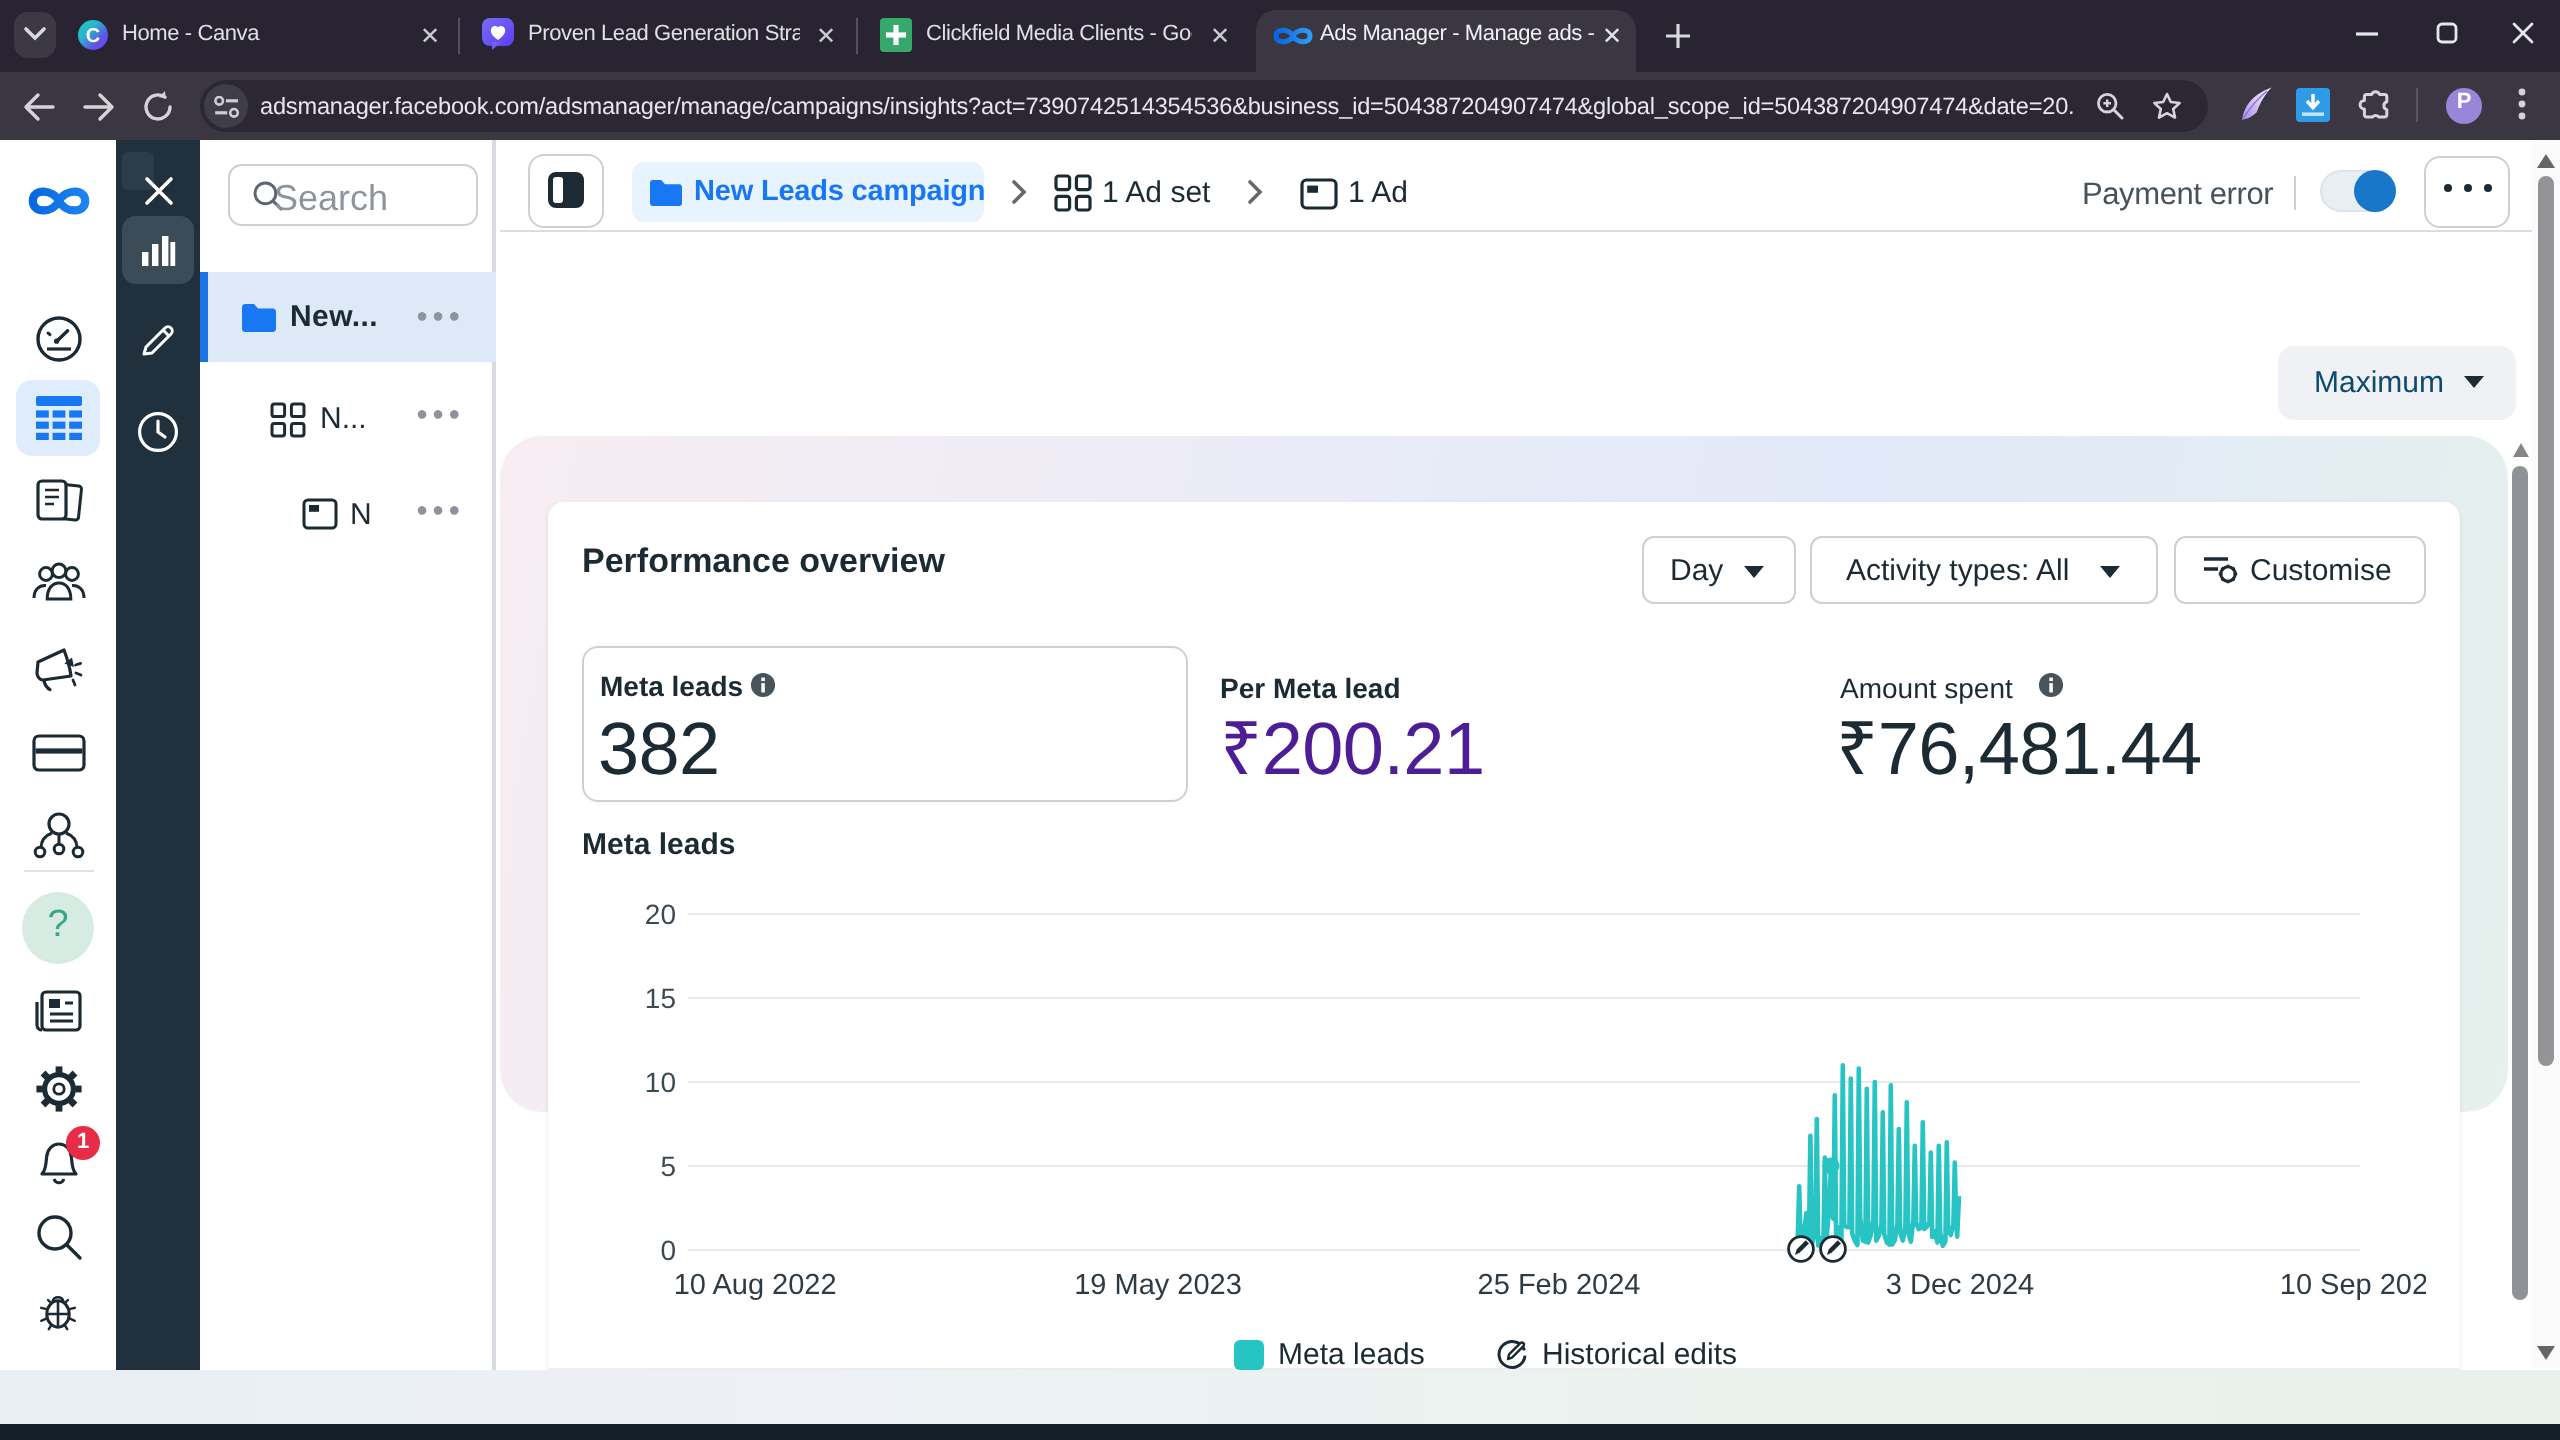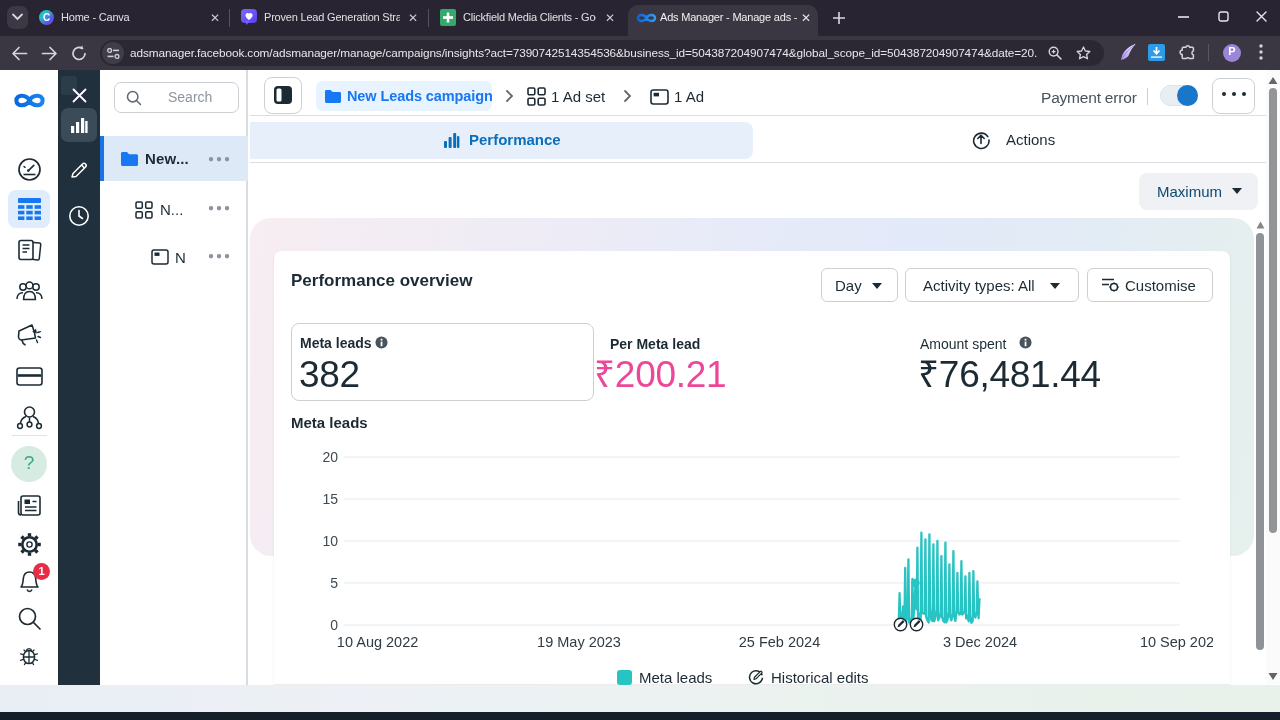--- a/index.html
+++ b/index.html
@@ -307,21 +307,21 @@
       <circle cx="11" cy="11" r="9.2" fill="none" stroke="#fff" stroke-width="1.6"></circle>
       <path d="M11 5.5 V11 L14.5 13.5" fill="none" stroke="#fff" stroke-width="1.6" stroke-linecap="round"></path>
     </svg>
   </div>
   <div id="panel">
     <div class="abs" style="left:14px;top:12px;width:125px;height:31px;border:1px solid #ccd0d5;border-radius:7px;background:#fff;"></div>
     <svg class="abs" style="left:26px;top:20px;" width="16" height="16" viewBox="0 0 16 16">
       <circle cx="6.7" cy="6.7" r="5.2" fill="none" stroke="#5f6673" stroke-width="1.5"></circle>
       <path d="M10.7 10.7 L14.5 14.5" stroke="#5f6673" stroke-width="1.5" stroke-linecap="round"></path>
     </svg>
-    <div class="abs" style="left:68px;top:19px;font-size:14px;color:#8e949e;">Search</div>
+    <div class="abs" style="left:37px;top:19px;font-size:18px;color:#8e949e;">Search</div>
 
     <div class="abs" style="left:0;top:66px;width:148px;height:45px;background:#dde9f6;"></div>
     <div class="abs" style="left:0;top:66px;width:4px;height:45px;background:#1b74e4;"></div>
     <svg class="abs" style="left:20px;top:81px;" width="19" height="16" viewBox="0 0 19 16">
       <path d="M1 2.5 C1 1.7 1.7 1 2.5 1 H7 L9 3.2 H16.5 C17.3 3.2 18 3.9 18 4.7 V13.5 C18 14.3 17.3 15 16.5 15 H2.5 C1.7 15 1 14.3 1 13.5 Z" fill="#1877f2"></path>
     </svg>
     <div class="abs" style="left:45px;top:80px;font-size:15px;font-weight:bold;color:#1c2b33;letter-spacing:0.2px;">New...</div>
     <div class="abs" style="left:108px;top:83px;font-size:10px;color:#8c939e;letter-spacing:2px;">●●●</div>
 
     <svg class="abs" style="left:35px;top:131px;" width="18" height="18" viewBox="0 0 18 18">
@@ -380,37 +380,20 @@
       <div class="abs" style="left:791px;top:19px;font-size:15.5px;letter-spacing:-0.2px;color:#46525c;text-align:center;">Payment error</div>
       <div class="abs" style="left:897px;top:18px;width:1px;height:17px;background:#ccd0d5;"></div>
       <div class="abs" style="left:910px;top:15px;width:38px;height:21px;border-radius:11px;background:#e9eef3;border:1px solid #dde3e9;"></div>
       <div class="abs" style="left:927px;top:15px;width:21px;height:21px;border-radius:50%;background:#1877c9;"></div>
       <div class="abs" style="left:962px;top:8px;width:43px;height:36px;border:1px solid #ccd0d5;border-radius:8px;background:#fff;"></div>
       <svg class="abs" style="left:971px;top:21px;" width="26" height="6" viewBox="0 0 26 6">
           <circle cx="3" cy="3" r="2" fill="#1c2b33"></circle>
           <circle cx="13" cy="3" r="2" fill="#1c2b33"></circle>
           <circle cx="23" cy="3" r="2" fill="#1c2b33"></circle>
         </svg>
-    </div>
-    <div id="mtabs">
-      <div class="abs" style="left:0;top:5px;width:503px;height:37px;background:#e7f0fa;border-radius:0 8px 8px 0;"></div>
-      <svg class="abs" style="left:193px;top:15px;" width="17" height="17" viewBox="0 0 17 17">
-        <g fill="#0a6ebd">
-        <rect x="1" y="9" width="3" height="7" rx="1"></rect>
-            <rect x="5.6" y="5" width="3" height="11" rx="1"></rect>
-            <rect x="10.2" y="1" width="3" height="15" rx="1"></rect>
-            <rect x="14" y="4" width="2.4" height="12" rx="1"></rect>
-        </g>
-      </svg>
-      <div class="abs" style="left:219px;top:14px;font-size:15px;font-weight:bold;color:#0a6ebd;">Performance</div>
-      <svg class="abs" style="left:721px;top:13px;" width="20" height="20" viewBox="0 0 20 20">
-        <path d="M16.8 6.6 A7.7 7.7 0 1 0 18 10" fill="none" stroke="#1c2b33" stroke-width="1.6" stroke-linecap="round"></path>
-        <path d="M10 13.5 V5.5 M6.8 8.5 L10 5.2 L13.2 8.5" fill="none" stroke="#1c2b33" stroke-width="1.6" stroke-linecap="round" stroke-linejoin="round"></path>
-      </svg>
-      <div class="abs" style="left:756px;top:14px;font-size:15px;color:#1c2b33;">Actions</div>
     </div>
     <div id="mstrip">
       <div class="abs" style="left:889px;top:10px;width:119px;height:37px;border-radius:8px;background:#eff1f4;"></div>
       <div class="abs" style="left:907px;top:20px;font-size:15px;color:#0c4a6e;">Maximum</div>
       <div class="caret abs" style="left:982px;top:25px;"></div>
     </div>
     <div id="mcontent">
       <div id="card">
         <div class="abs" style="left:17px;top:20px;font-size:17px;font-weight:bold;color:#1c2b33;">Performance overview</div>
         <div class="btn" style="left:547px;top:17px;width:77px;height:34px;"></div>
@@ -430,21 +413,21 @@
         <div class="abs" style="left:17px;top:72px;width:303px;height:78px;border:1px solid #ccd0d5;border-radius:8px;background:#fff;"></div>
         <div class="abs" style="left:26px;top:84px;font-size:14px;font-weight:bold;color:#1c2b33;">Meta leads</div>
         <svg class="abs" style="left:101px;top:85px;" width="13" height="13" viewBox="0 0 14 14">
             <circle cx="7" cy="7" r="6.5" fill="#48535b"></circle>
             <rect x="6.1" y="6" width="1.9" height="5" fill="#fff"></rect>
             <rect x="6.1" y="3" width="1.9" height="1.9" fill="#fff"></rect>
           </svg>
         <div class="abs" style="left:25px;top:105px;font-size:37px;line-height:37px;letter-spacing:-0.3px;color:#1c2b33;">382</div>
 
         <div class="abs" style="left:336px;top:85px;font-size:14px;font-weight:bold;color:#1c2b33;">Per Meta lead</div>
-        <div class="abs" style="left:320px;top:105px;font-size:37px;line-height:37px;letter-spacing:-0.3px;color:#ec4899;">₹200.21</div>
+        <div class="abs" style="left:336px;top:105px;font-size:37px;line-height:37px;letter-spacing:-0.3px;color:#4c1d95;">₹200.21</div>
 
         <div class="abs" style="left:646px;top:85px;font-size:14px;font-weight:normal;color:#1c2b33;">Amount spent</div>
         <svg class="abs" style="left:745px;top:85px;" width="13" height="13" viewBox="0 0 14 14">
             <circle cx="7" cy="7" r="6.5" fill="#48535b"></circle>
             <rect x="6.1" y="6" width="1.9" height="5" fill="#fff"></rect>
             <rect x="6.1" y="3" width="1.9" height="1.9" fill="#fff"></rect>
           </svg>
         <div class="abs" style="left:644px;top:105px;font-size:37px;line-height:37px;letter-spacing:-0.3px;color:#1c2b33;">₹76,481.44</div>
         <div class="abs" style="left:17px;top:163px;font-size:15px;font-weight:bold;color:#1c2b33;">Meta leads</div>
 

